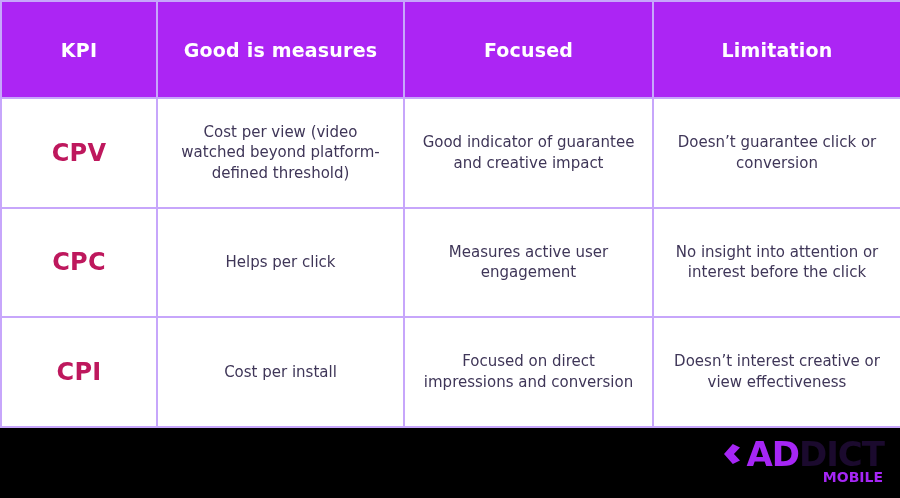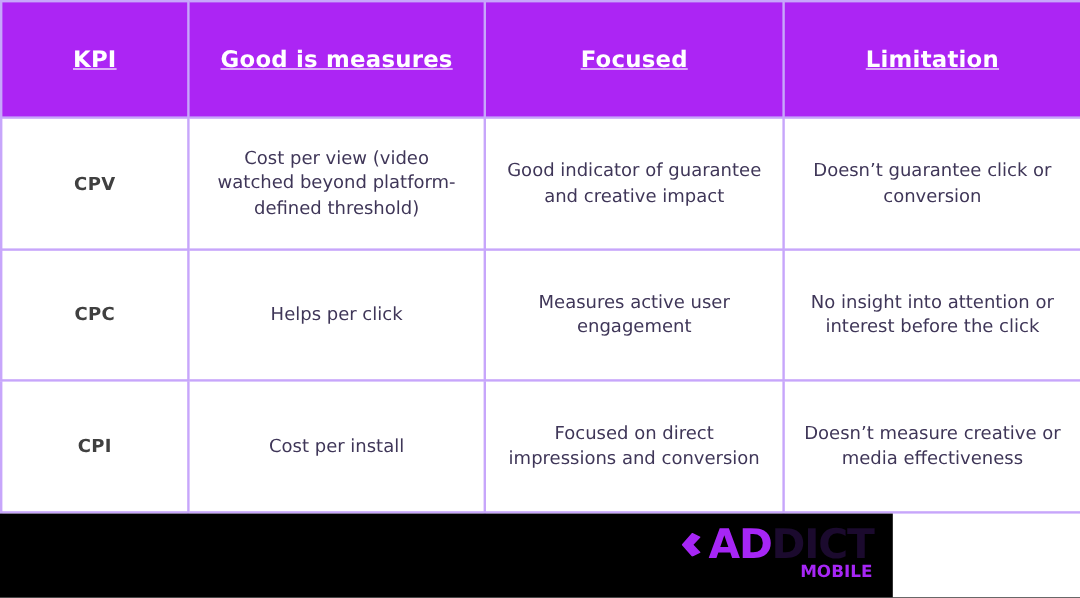--- a/index.html
+++ b/index.html
@@ -48,46 +48,45 @@
 
   
   .kpi-table thead th {
     background: #ac25f4;
     color: #ffffff;
     font-size: 19px;
     font-weight: 700;
     letter-spacing: 0.2px;
     height: 83px;
     border-color: #c7a6fb;
-    text-decoration: underline;
   }
 
   
   .kpi-table tbody tr { height: 84px; }
 
   .kpi-table td.kpi-name {
-    font-size: 15px;
+    font-size: 24px;
     font-weight: 700;
-    color: #404040;
+    color: #be185d;
     letter-spacing: 0.3px;
   }
 
   .kpi-table td.kpi-text {
     font-size: 15px;
     font-weight: 400;
     color: #3f3658;
     line-height: 1.38;
   }
 
   
   .footer-bar {
     position: absolute;
     left: 0;
     top: 428px;
-    width: 744px;
+    width: 900px;
     height: 70px;
     background: #000000;
   }
 
   .logo {
     position: absolute;
     right: 16px;
     top: 8px;
     width: 170px;
     height: 54px;
@@ -162,21 +161,21 @@
       <tr>
         <td class="kpi-name">CPC</td>
         <td class="kpi-text">Helps per click</td>
         <td class="kpi-text">Measures active user engagement</td>
         <td class="kpi-text">No insight into attention or interest before the click</td>
       </tr>
       <tr>
         <td class="kpi-name">CPI</td>
         <td class="kpi-text">Cost per install</td>
         <td class="kpi-text">Focused on direct impressions and conversion</td>
-        <td class="kpi-text">Doesn’t measure creative or media effectiveness</td>
+        <td class="kpi-text">Doesn’t interest creative or view effectiveness</td>
       </tr>
     </tbody>
   </table>
 
   <div class="footer-bar">
     <div class="logo">
       <div class="logo-mark"></div>
       <div class="logo-main"><span class="logo-ad">AD</span><span class="logo-dict">DICT</span></div>
       <div class="logo-sub">MOBILE</div>
     </div>

